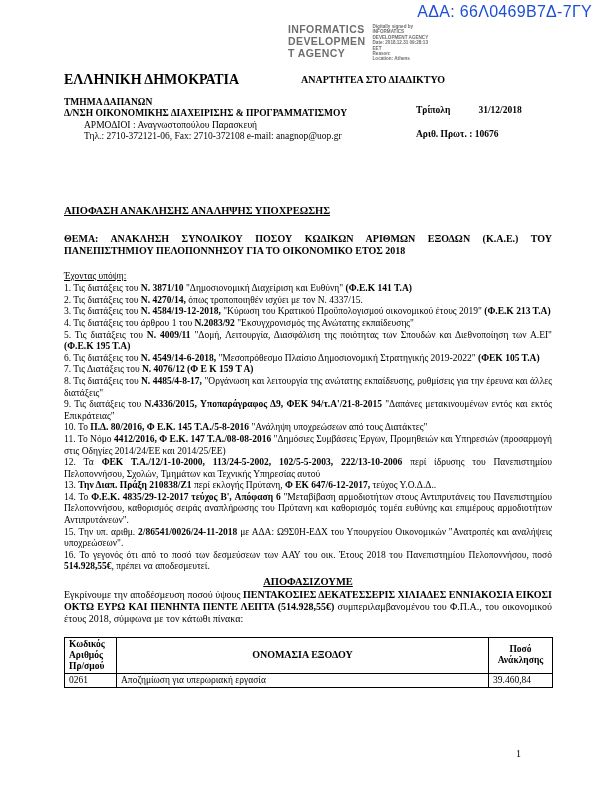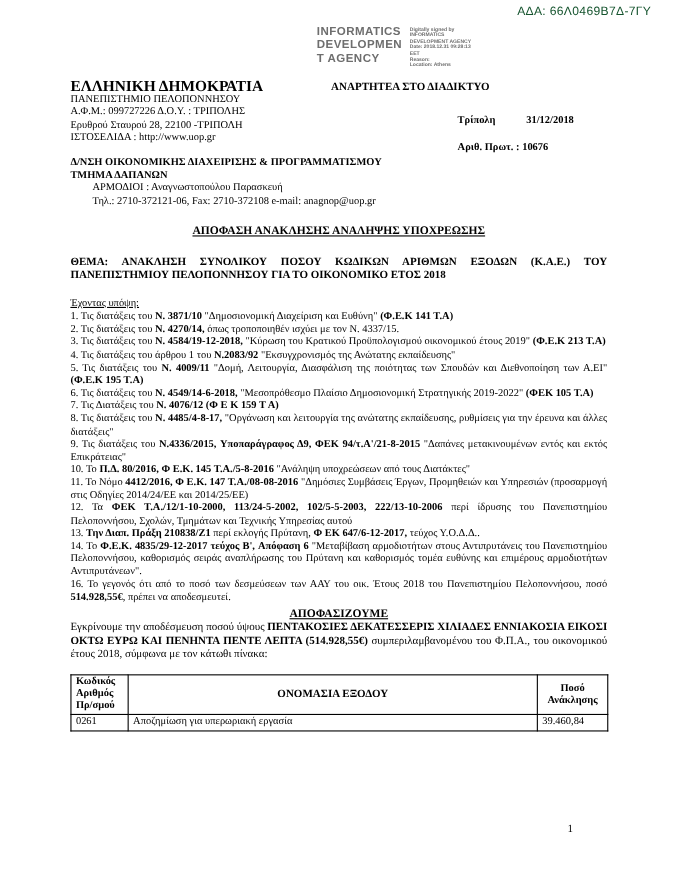--- a/index.html
+++ b/index.html
@@ -8,21 +8,21 @@
     background:#ffffff;color:#000;
     font-family:"Liberation Serif", serif;
     font-size:9.5px;line-height:11.6px;
     overflow:hidden;
   }
   .b{font-weight:bold;}
   
   .ada{
     position:absolute;top:6px;right:20px;
     font-family:"Liberation Sans", sans-serif;
-    font-size:11px;color:#14532d;letter-spacing:.3px;
+    font-size:16px;color:#1d4ed8;letter-spacing:.3px;
   }
   
   .stamp{
     position:absolute;top:23px;left:288px;
     display:flex;gap:7px;color:#6e6e6e;
     font-family:"Liberation Sans", sans-serif;
   }
   .stamp-big{font-size:10.5px;line-height:12px;font-weight:bold;letter-spacing:.4px;}
   .stamp-small{font-size:4.6px;line-height:5.4px;font-weight:bold;padding-top:1px;}
   
@@ -30,21 +30,21 @@
   .republic{font-size:14px;font-weight:bold;}
   .org-lines div{white-space:nowrap;}
   .anartitea{position:absolute;left:237px;top:0;font-size:10px;font-weight:bold;white-space:nowrap;}
   .city-date{position:absolute;left:352px;top:31px;font-weight:bold;white-space:nowrap;}
   .city-date .date{margin-left:28px;}
   .protocol{position:absolute;left:352px;top:55px;font-weight:bold;white-space:nowrap;}
   .dept{margin-top:11px;font-weight:bold;}
   .contact{font-weight:normal;margin-left:20px;}
   
   .content{position:absolute;top:205px;left:64px;width:488px;}
-  .doc-title{text-align:center;font-size:10.5px;font-weight:bold;text-decoration:underline;margin:0 0 16px 0;}
+  .doc-title{text-align:left;font-size:10.5px;font-weight:bold;text-decoration:underline;margin:0 0 16px 0;}
   .subject{font-weight:bold;text-align:justify;margin:0 0 13px 0;font-size:10px;line-height:12.5px;}
   .having-heading{text-decoration:underline;margin:0 0 1px 0;}
   .li{margin:0;text-align:justify;}
   .decision-heading{text-align:center;font-size:10.5px;font-weight:bold;text-decoration:underline;margin:3px 0 1px 0;}
   .decision-par{margin:0;text-align:justify;font-size:10px;line-height:12px;}
   
   table.kae{border-collapse:collapse;margin-top:12px;width:416px;table-layout:fixed;}
   table.kae th,table.kae td{border:1px solid #000;padding:1px 4px;vertical-align:middle;}
   table.kae th{font-weight:bold;}
   .col-code{width:52px;}
@@ -78,32 +78,26 @@
         <div>DEVELOPMENT AGENCY</div>
         <div>Date: 2018.12.31 09:28:13</div>
         <div>EET</div>
         <div>Reason:</div>
         <div>Location: Athens</div>
       </div>
   </div>
 
   <div class="header">
     <div class="republic">ΕΛΛΗΝΙΚΗ ΔΗΜΟΚΡΑΤΙΑ</div>
-    <div class="org-lines">
-        <div>ΠΑΝΕΠΙΣΤΗΜΙΟ ΠΕΛΟΠΟΝΝΗΣΟΥ</div>
-        <div>Α.Φ.Μ.: 099727226  Δ.Ο.Υ. : ΤΡΙΠΟΛΗΣ</div>
-        <div>Ερυθρού Σταυρού 28, 22100 -ΤΡΙΠΟΛΗ</div>
-        <div>ΙΣΤΟΣΕΛΙΔΑ : http://www.uop.gr</div>
-      </div>
     <div class="anartitea">ΑΝΑΡΤΗΤΕΑ ΣΤΟ ΔΙΑΔΙΚΤΥΟ</div>
     <div class="city-date"><span>Τρίπολη</span><span class="date">31/12/2018</span></div>
     <div class="protocol">Αριθ. Πρωτ. : 10676</div>
     <div class="dept">
+        <div>ΤΜΗΜΑ ΔΑΠΑΝΩΝ</div>
         <div>Δ/ΝΣΗ ΟΙΚΟΝΟΜΙΚΗΣ ΔΙΑΧΕΙΡΙΣΗΣ &amp; ΠΡΟΓΡΑΜΜΑΤΙΣΜΟΥ</div>
-        <div>ΤΜΗΜΑ ΔΑΠΑΝΩΝ</div>
       </div>
     <div class="contact">
         <div>ΑΡΜΟΔΙΟΙ : Αναγνωστοπούλου Παρασκευή</div>
         <div>Τηλ.: 2710-372121-06, Fax: 2710-372108 e-mail: anagnop@uop.gr</div>
       </div>
   </div>
 
   <div class="content">
     <p class="doc-title">ΑΠΟΦΑΣΗ ΑΝΑΚΛΗΣΗΣ ΑΝΑΛΗΨΗΣ ΥΠΟΧΡΕΩΣΗΣ</p>
     <p class="subject">ΘΕΜΑ:  ΑΝΑΚΛΗΣΗ ΣΥΝΟΛΙΚΟΥ ΠΟΣΟΥ ΚΩΔΙΚΩΝ ΑΡΙΘΜΩΝ ΕΞΟΔΩΝ (Κ.Α.Ε.) ΤΟΥ ΠΑΝΕΠΙΣΤΗΜΙΟΥ ΠΕΛΟΠΟΝΝΗΣΟΥ ΓΙΑ ΤΟ ΟΙΚΟΝΟΜΙΚΟ ΕΤΟΣ 2018</p>
@@ -116,20 +110,21 @@
         <p class="li"><span>5. Τις διατάξεις του </span><span class="b">Ν. 4009/11</span><span> "Δομή, Λειτουργία, Διασφάλιση της ποιότητας των Σπουδών και Διεθνοποίηση των Α.ΕΙ" </span><span class="b">(Φ.Ε.Κ 195 Τ.Α)</span></p>
         <p class="li"><span>6. Τις διατάξεις του </span><span class="b">Ν. 4549/14-6-2018,</span><span> "Μεσοπρόθεσμο Πλαίσιο Δημοσιονομική Στρατηγικής 2019-2022" </span><span class="b">(ΦΕΚ 105 Τ.Α)</span></p>
         <p class="li"><span>7. Τις Διατάξεις του </span><span class="b">Ν. 4076/12 (Φ Ε Κ 159 Τ Α)</span></p>
         <p class="li"><span>8. Τις διατάξεις του </span><span class="b">Ν. 4485/4-8-17,</span><span> "Οργάνωση και λειτουργία της ανώτατης εκπαίδευσης, ρυθμίσεις για την έρευνα και άλλες διατάξεις"</span></p>
         <p class="li"><span>9. Τις διατάξεις του </span><span class="b">Ν.4336/2015,</span><span> </span><span class="b">Υποπαράγραφος Δ9,</span><span> </span><span class="b">ΦΕΚ 94/τ.Α'/21-8-2015</span><span> "Δαπάνες μετακινουμένων εντός και εκτός Επικράτειας"</span></p>
         <p class="li"><span>10. Το </span><span class="b">Π.Δ. 80/2016,</span><span> </span><span class="b">Φ Ε.Κ. 145 Τ.Α./5-8-2016</span><span> "Ανάληψη υποχρεώσεων από τους Διατάκτες"</span></p>
         <p class="li"><span>11. Το Νόμο </span><span class="b">4412/2016,</span><span> </span><span class="b">Φ Ε.Κ. 147 Τ.Α./08-08-2016</span><span> "Δημόσιες Συμβάσεις Έργων, Προμηθειών και Υπηρεσιών (προσαρμογή στις Οδηγίες 2014/24/ΕΕ και 2014/25/ΕΕ)</span></p>
         <p class="li"><span>12. Τα </span><span class="b">ΦΕΚ Τ.Α./12/1-10-2000, 113/24-5-2002, 102/5-5-2003, 222/13-10-2006</span><span> περί ίδρυσης του Πανεπιστημίου Πελοποννήσου, Σχολών, Τμημάτων και Τεχνικής Υπηρεσίας αυτού</span></p>
         <p class="li"><span>13. </span><span class="b">Την Διαπ. Πράξη 210838/Ζ1</span><span> περί εκλογής Πρύτανη, </span><span class="b">Φ ΕΚ 647/6-12-2017,</span><span> τεύχος Υ.Ο.Δ.Δ..</span></p>
         <p class="li"><span>14. Το </span><span class="b">Φ.Ε.Κ. 4835/29-12-2017 τεύχος Β',</span><span> </span><span class="b">Απόφαση 6</span><span> "Μεταβίβαση αρμοδιοτήτων στους Αντιπρυτάνεις του Πανεπιστημίου Πελοποννήσου, καθορισμός σειράς αναπλήρωσης του Πρύτανη και καθορισμός τομέα ευθύνης και επιμέρους αρμοδιοτήτων Αντιπρυτάνεων".</span></p>
+        <p class="li"><span>15. Την υπ. αριθμ. </span><span class="b">2/86541/0026/24-11-2018</span><span> με ΑΔΑ: Ω9Σ0Η-ΕΔΧ του Υπουργείου Οικονομικών "Ανατροπές και αναλήψεις υποχρεώσεων".</span></p>
         <p class="li"><span>16. Το γεγονός ότι από το ποσό των δεσμεύσεων των ΑΑΥ του οικ. Έτους 2018 του Πανεπιστημίου Πελοποννήσου, ποσό </span><span class="b">514.928,55€</span><span>, πρέπει να αποδεσμευτεί.</span></p>
       </div>
     <p class="decision-heading">ΑΠΟΦΑΣΙΖΟΥΜΕ</p>
     <p class="decision-par"><span>Εγκρίνουμε την αποδέσμευση ποσού ύψους </span><span class="b">ΠΕΝΤΑΚΟΣΙΕΣ ΔΕΚΑΤΕΣΣΕΡΙΣ ΧΙΛΙΑΔΕΣ ΕΝΝΙΑΚΟΣΙΑ ΕΙΚΟΣΙ ΟΚΤΩ ΕΥΡΩ ΚΑΙ ΠΕΝΗΝΤΑ ΠΕΝΤΕ ΛΕΠΤΑ (514.928,55€)</span><span> συμπεριλαμβανομένου του Φ.Π.Α., του οικονομικού έτους 2018, σύμφωνα με τον κάτωθι πίνακα:</span></p>
 
     <table class="kae">
       <colgroup>
           <col class="col-code">
           <col class="col-name">
           <col class="col-amount">

